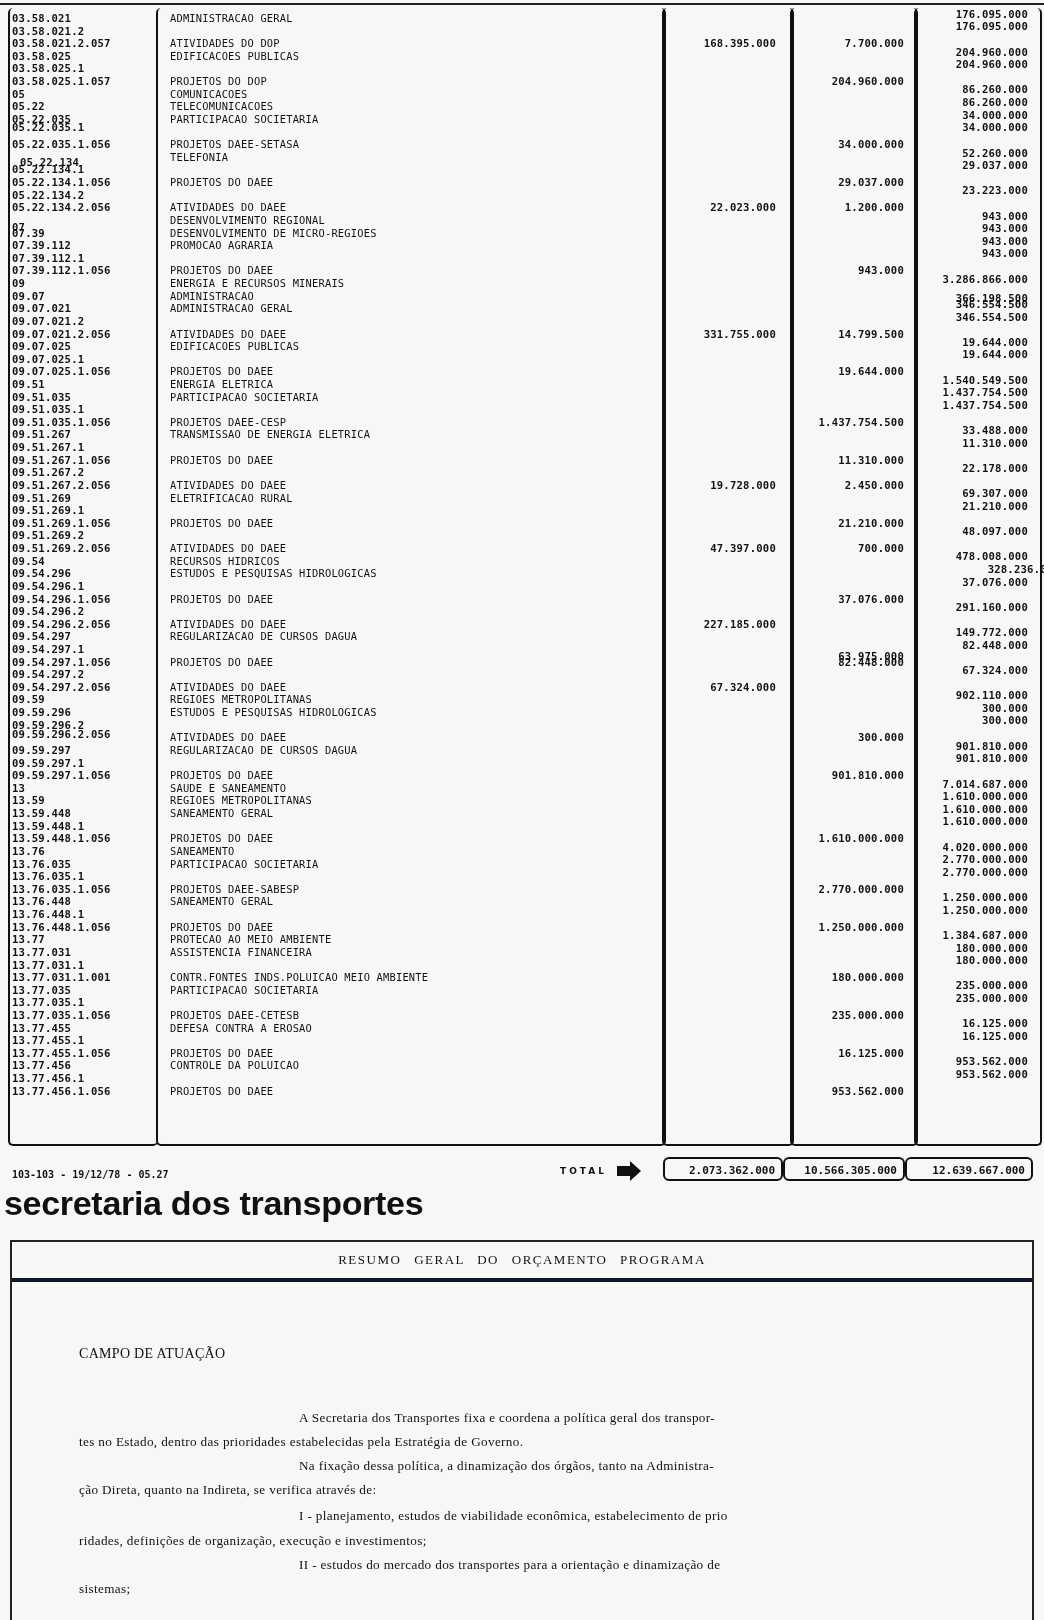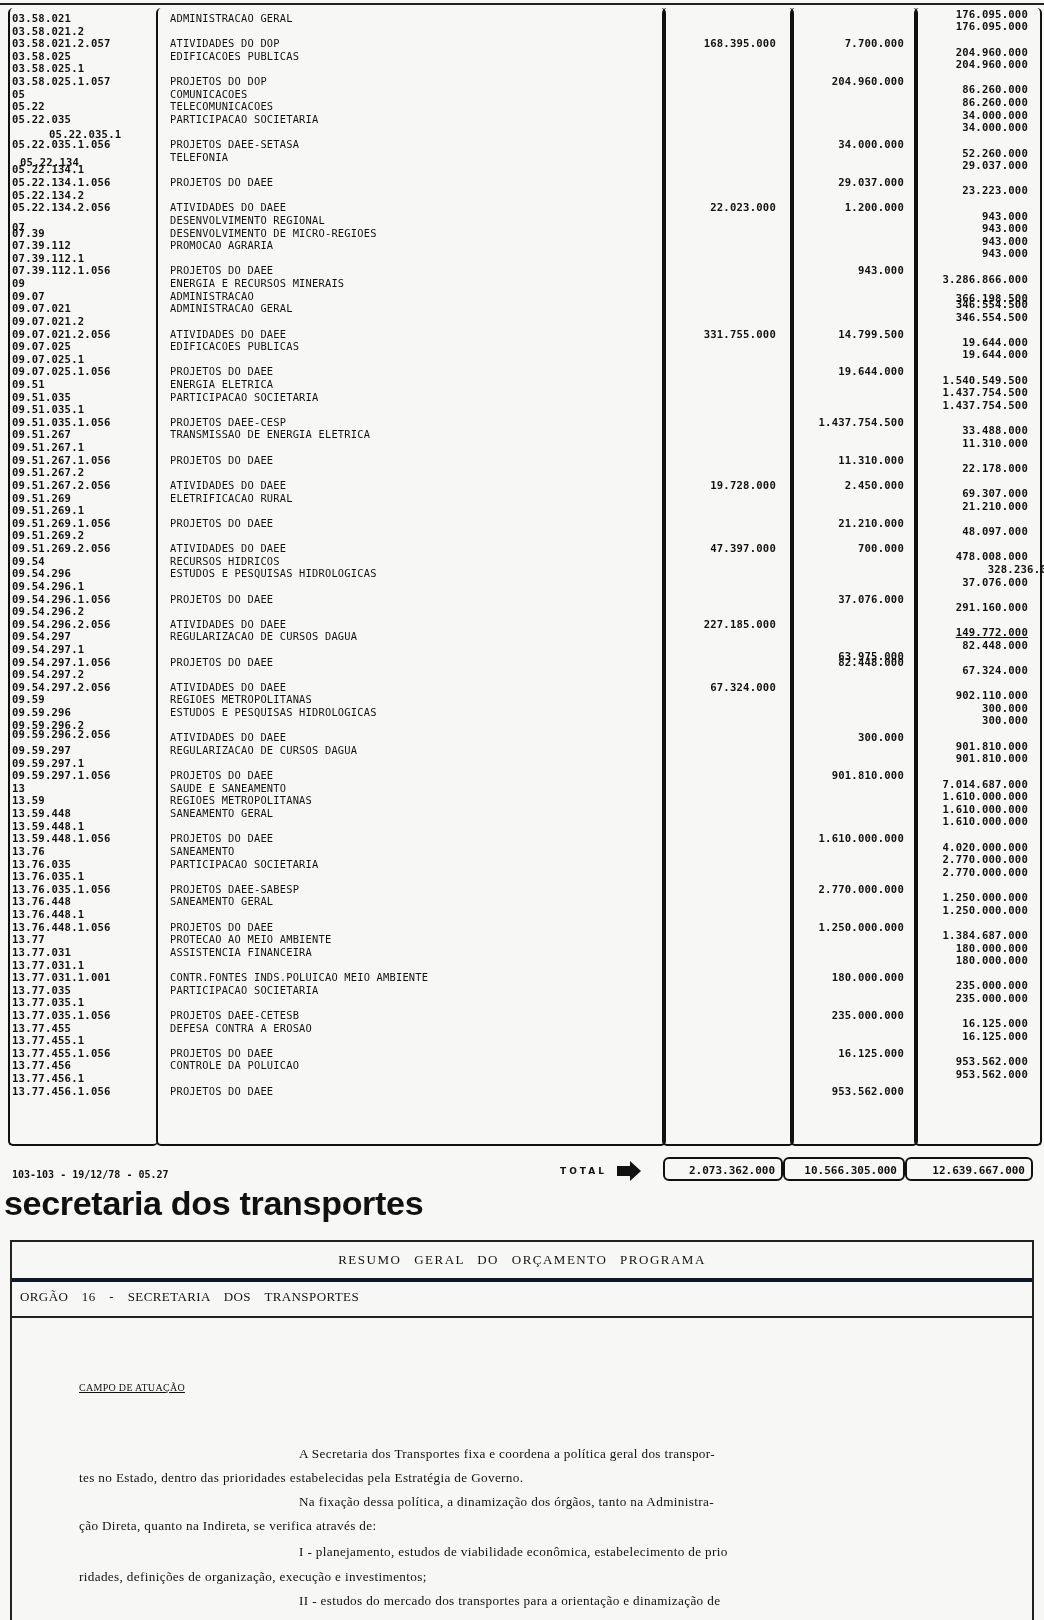--- a/index.html
+++ b/index.html
@@ -26,21 +26,21 @@
   .tbox { position:absolute; top:1157px; height:24px; border:2px solid #111; border-radius:6px; font-size:11px; font-weight:bold; line-height:24px; text-align:right; padding-right:6px; box-sizing:border-box; }
   .tb1 { left:663px; width:120px; }
   .tb2 { left:783px; width:122px; }
   .tb3 { left:905px; width:128px; }
   .sec-title { position:absolute; left:4px; top:1184px; font-family:"Liberation Sans", sans-serif; font-weight:bold; font-size:34px; letter-spacing:-0.3px; color:#111; }
   .form { position:absolute; left:10px; top:1240px; width:1024px; height:380px; border:2px solid #222; border-bottom:none; box-sizing:border-box;
           font-family:"Liberation Serif", serif; }
   .form-head { height:36px; border-bottom:4px solid #0f172a; text-align:center; font-size:13px; line-height:36px; letter-spacing:1.5px; word-spacing:8px; }
   .form-org { height:34px; border-bottom:2px solid #222; font-size:13px; line-height:30px; padding-left:8px; letter-spacing:0.4px; word-spacing:10px; }
   .form-body { position:relative; }
-  .campo { position:absolute; left:67px; top:64px; font-size:10px; text-decoration:underline; letter-spacing:0.3px; }
+  .campo { position:absolute; left:67px; top:64px; font-size:14px; letter-spacing:0.3px; }
   .para { position:absolute; font-size:13.2px; letter-spacing:0.35px; white-space:nowrap; }
 </style>
 </head>
 <body>
 
 <div class="topline"></div>
 
 <div class="tbl" id="tbl">
   <div class="col c-code"></div>
   <div class="col c-desc"></div>
@@ -56,21 +56,21 @@
     <div class="row desc" style="top: 41.86px;">EDIFICACOES PUBLICAS</div>
     <div class="row code" style="top: 54.48px;">03.58.025.1</div>
     <div class="row code" style="top: 67.1px;">03.58.025.1.057</div>
     <div class="row desc" style="top: 67.1px;">PROJETOS DO DOP</div>
     <div class="row code" style="top: 79.72px;">05</div>
     <div class="row desc" style="top: 79.72px;">COMUNICACOES</div>
     <div class="row code" style="top: 92.34px;">05.22</div>
     <div class="row desc" style="top: 92.34px;">TELECOMUNICACOES</div>
     <div class="row code" style="top: 104.96px;">05.22.035</div>
     <div class="row desc" style="top: 104.96px;">PARTICIPACAO SOCIETARIA</div>
-    <div class="row code" style="top: 120px; margin-left: 37px;">05.22.035.1</div>
+    <div class="row code" style="top: 113px;">05.22.035.1</div>
     <div class="row code" style="top: 130.2px;">05.22.035.1.056</div>
     <div class="row desc" style="top: 130.2px;">PROJETOS DAEE-SETASA</div>
     <div class="row code" style="top: 148px; margin-left: 8px;">05.22.134</div>
     <div class="row desc" style="top: 142.82px;">TELEFONIA</div>
     <div class="row code" style="top: 155.44px;">05.22.134.1</div>
     <div class="row code" style="top: 168.06px;">05.22.134.1.056</div>
     <div class="row desc" style="top: 168.06px;">PROJETOS DO DAEE</div>
     <div class="row code" style="top: 180.68px;">05.22.134.2</div>
     <div class="row code" style="top: 193.3px;">05.22.134.2.056</div>
     <div class="row desc" style="top: 193.3px;">ATIVIDADES DO DAEE</div>
@@ -252,21 +252,21 @@
     <div class="row num n3" style="top: 416.16px;">33.488.000</div>
     <div class="row num n3" style="top: 428.78px;">11.310.000</div>
     <div class="row num n3" style="top: 454.02px;">22.178.000</div>
     <div class="row num n3" style="top: 479.26px;">69.307.000</div>
     <div class="row num n3" style="top: 491.88px;">21.210.000</div>
     <div class="row num n3" style="top: 517.12px;">48.097.000</div>
     <div class="row num n3" style="top: 542.36px;">478.008.000</div>
     <div class="row num n3" style="top: 554.98px; padding-left: 32px;">328.236.000</div>
     <div class="row num n3" style="top: 567.6px;">37.076.000</div>
     <div class="row num n3" style="top: 592.84px;">291.160.000</div>
-    <div class="row num n3" style="top: 618.08px; text-decoration: underline;">149.772.000</div>
+    <div class="row num n3" style="top: 618.08px;">149.772.000</div>
     <div class="row num n3" style="top: 630.7px;">82.448.000</div>
     <div class="row num n3" style="top: 655.94px;">67.324.000</div>
     <div class="row num n3" style="top: 681.18px;">902.110.000</div>
     <div class="row num n3" style="top: 693.8px;">300.000</div>
     <div class="row num n3" style="top: 706.42px;">300.000</div>
     <div class="row num n3" style="top: 731.66px;">901.810.000</div>
     <div class="row num n3" style="top: 744.28px;">901.810.000</div>
     <div class="row num n3" style="top: 769.52px;">7.014.687.000</div>
     <div class="row num n3" style="top: 782.14px;">1.610.000.000</div>
     <div class="row num n3" style="top: 794.76px;">1.610.000.000</div>
@@ -294,21 +294,20 @@
   <polygon points="13,0 24,10 13,20" fill="#111"></polygon>
 </svg>
 <div class="tbox tb1">2.073.362.000</div>
 <div class="tbox tb2">10.566.305.000</div>
 <div class="tbox tb3">12.639.667.000</div>
 
 <div class="sec-title">secretaria dos transportes</div>
 
 <div class="form">
   <div class="form-head">RESUMO GERAL DO ORÇAMENTO PROGRAMA</div>
-  <div class="form-org">ORGÃO  16  -  SECRETARIA DOS TRANSPORTES</div>
   <div class="form-body">
     <div class="campo">CAMPO DE ATUAÇÃO</div>
     <div class="para" style="left:287px; top:128px;">A Secretaria dos Transportes fixa e coordena a política geral dos transpor-</div>
     <div class="para" style="left:67px; top:152px;">tes no Estado, dentro das prioridades estabelecidas pela Estratégia de Governo.</div>
     <div class="para" style="left:287px; top:176px;">Na fixação dessa política, a dinamização dos órgãos, tanto na  Administra-</div>
     <div class="para" style="left:67px; top:200px;">ção Direta, quanto na Indireta, se verifica através de:</div>
     <div class="para" style="left:287px; top:226px;">I - planejamento, estudos de viabilidade econômica, estabelecimento de prio</div>
     <div class="para" style="left:67px; top:251px;">ridades, definições de organização, execução e investimentos;</div>
     <div class="para" style="left:287px; top:275px;">II - estudos do mercado dos transportes para a orientação e dinamização  de</div>
     <div class="para" style="left:67px; top:299px;">sistemas;</div>

